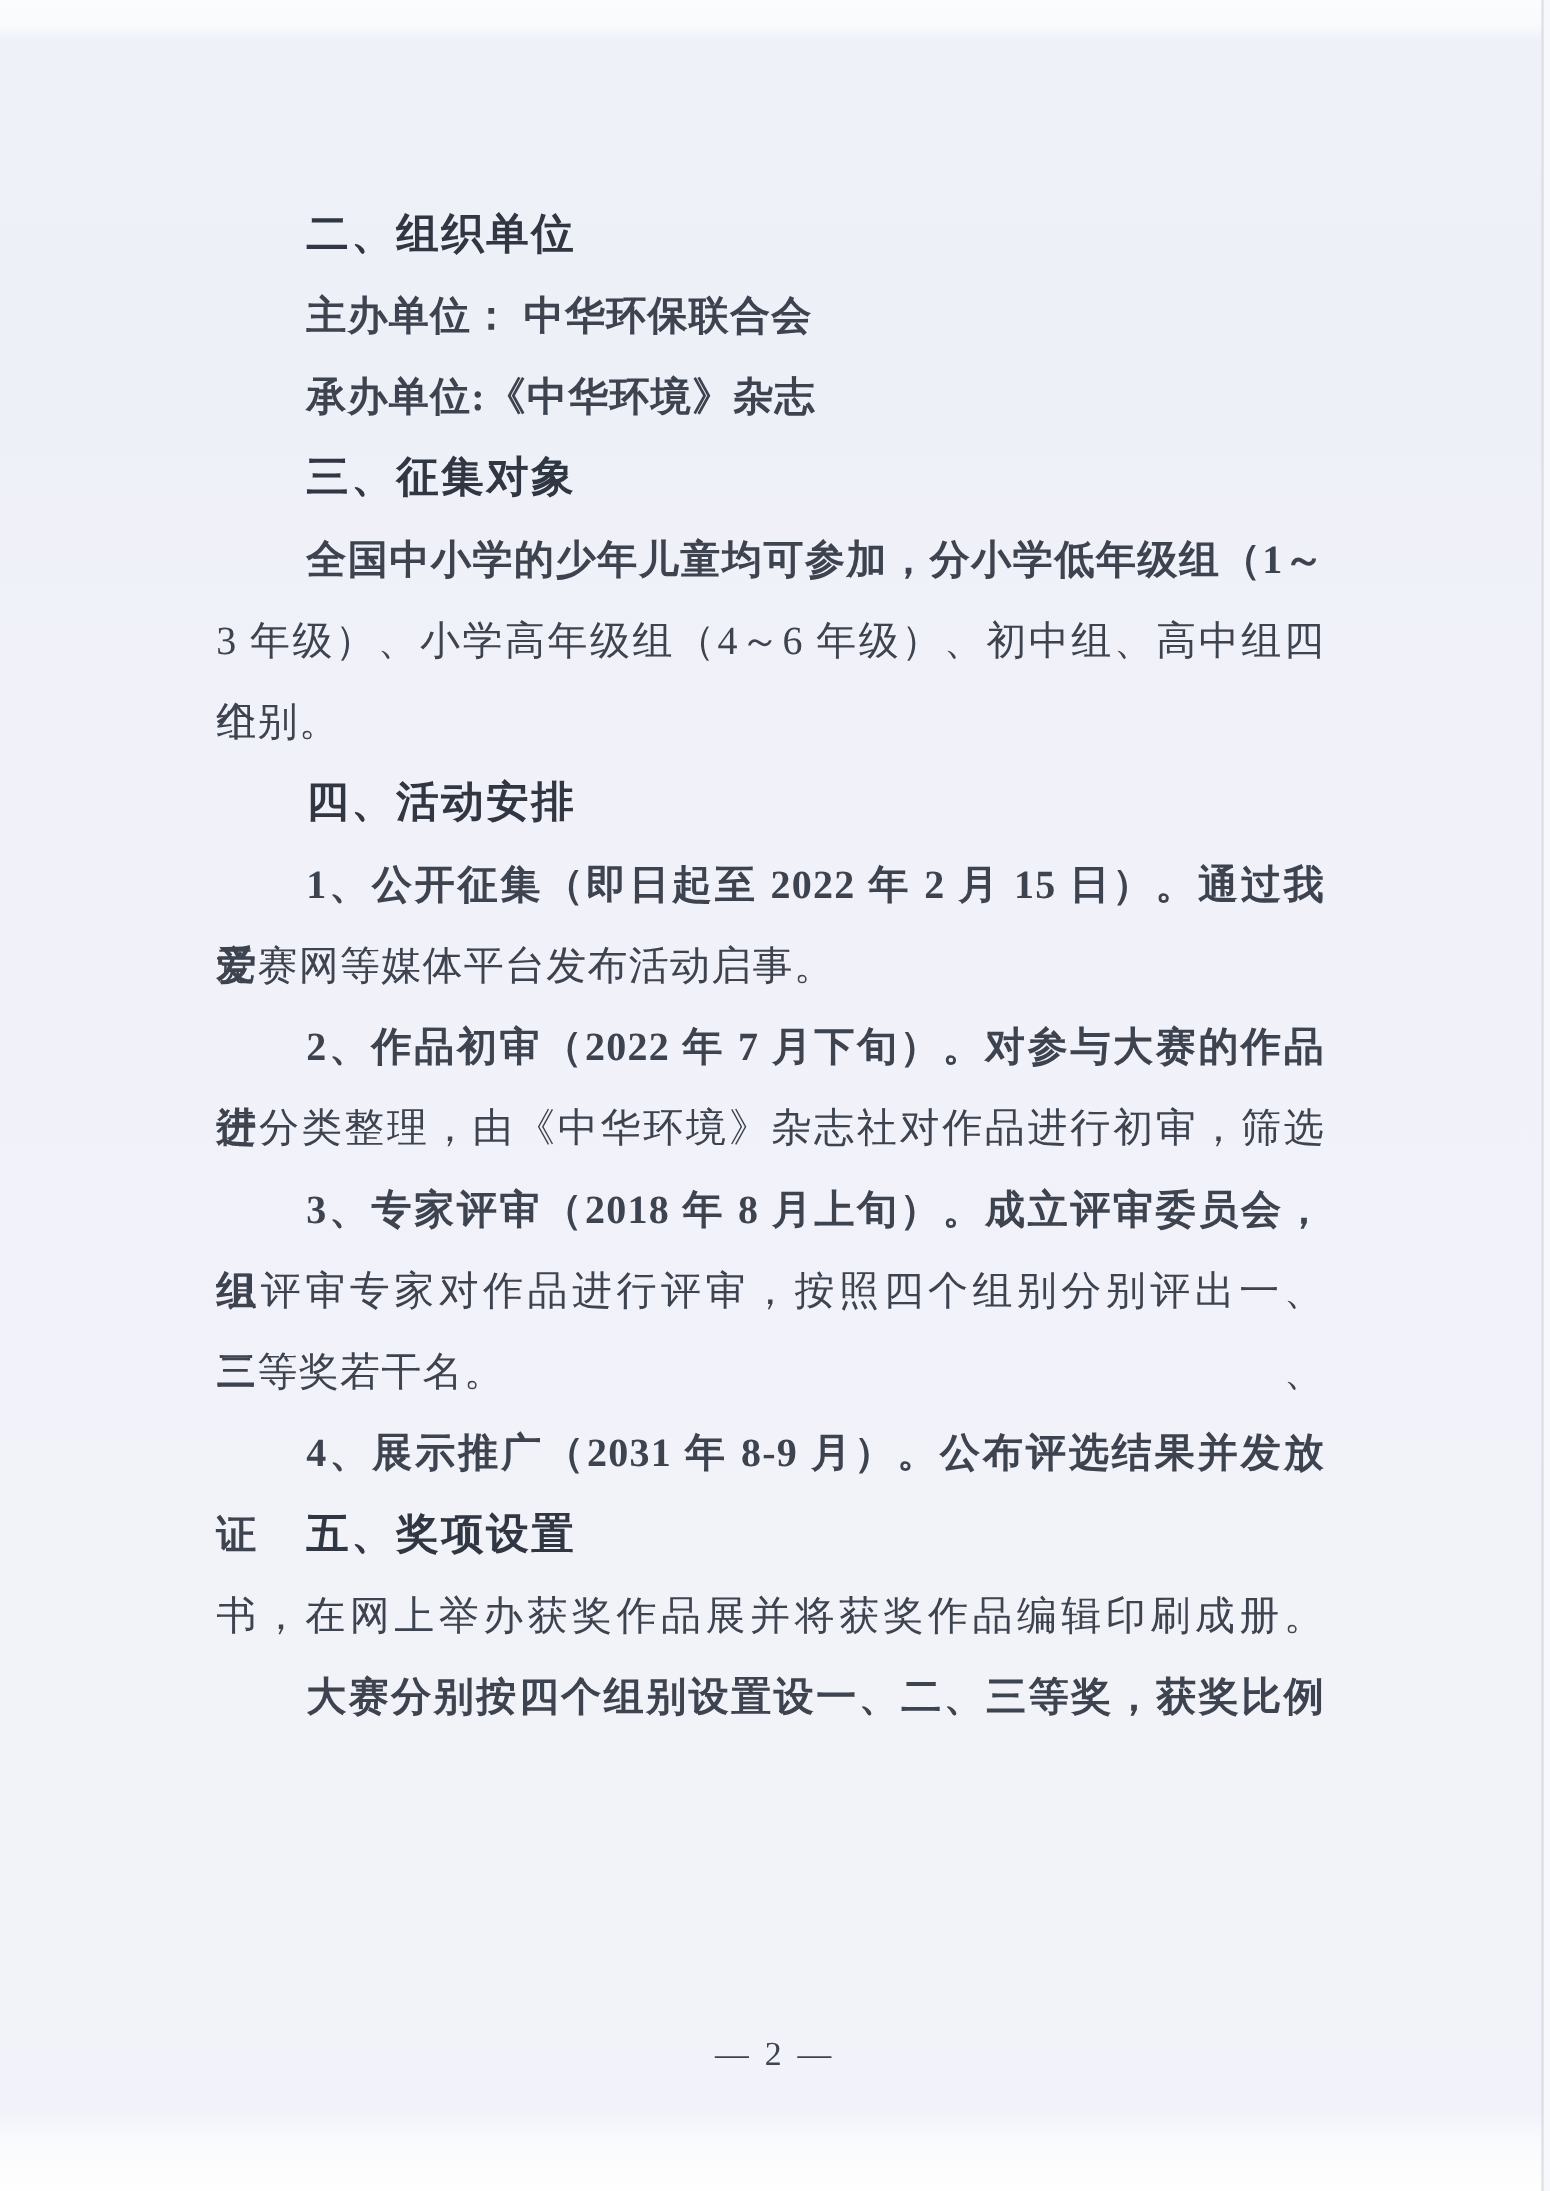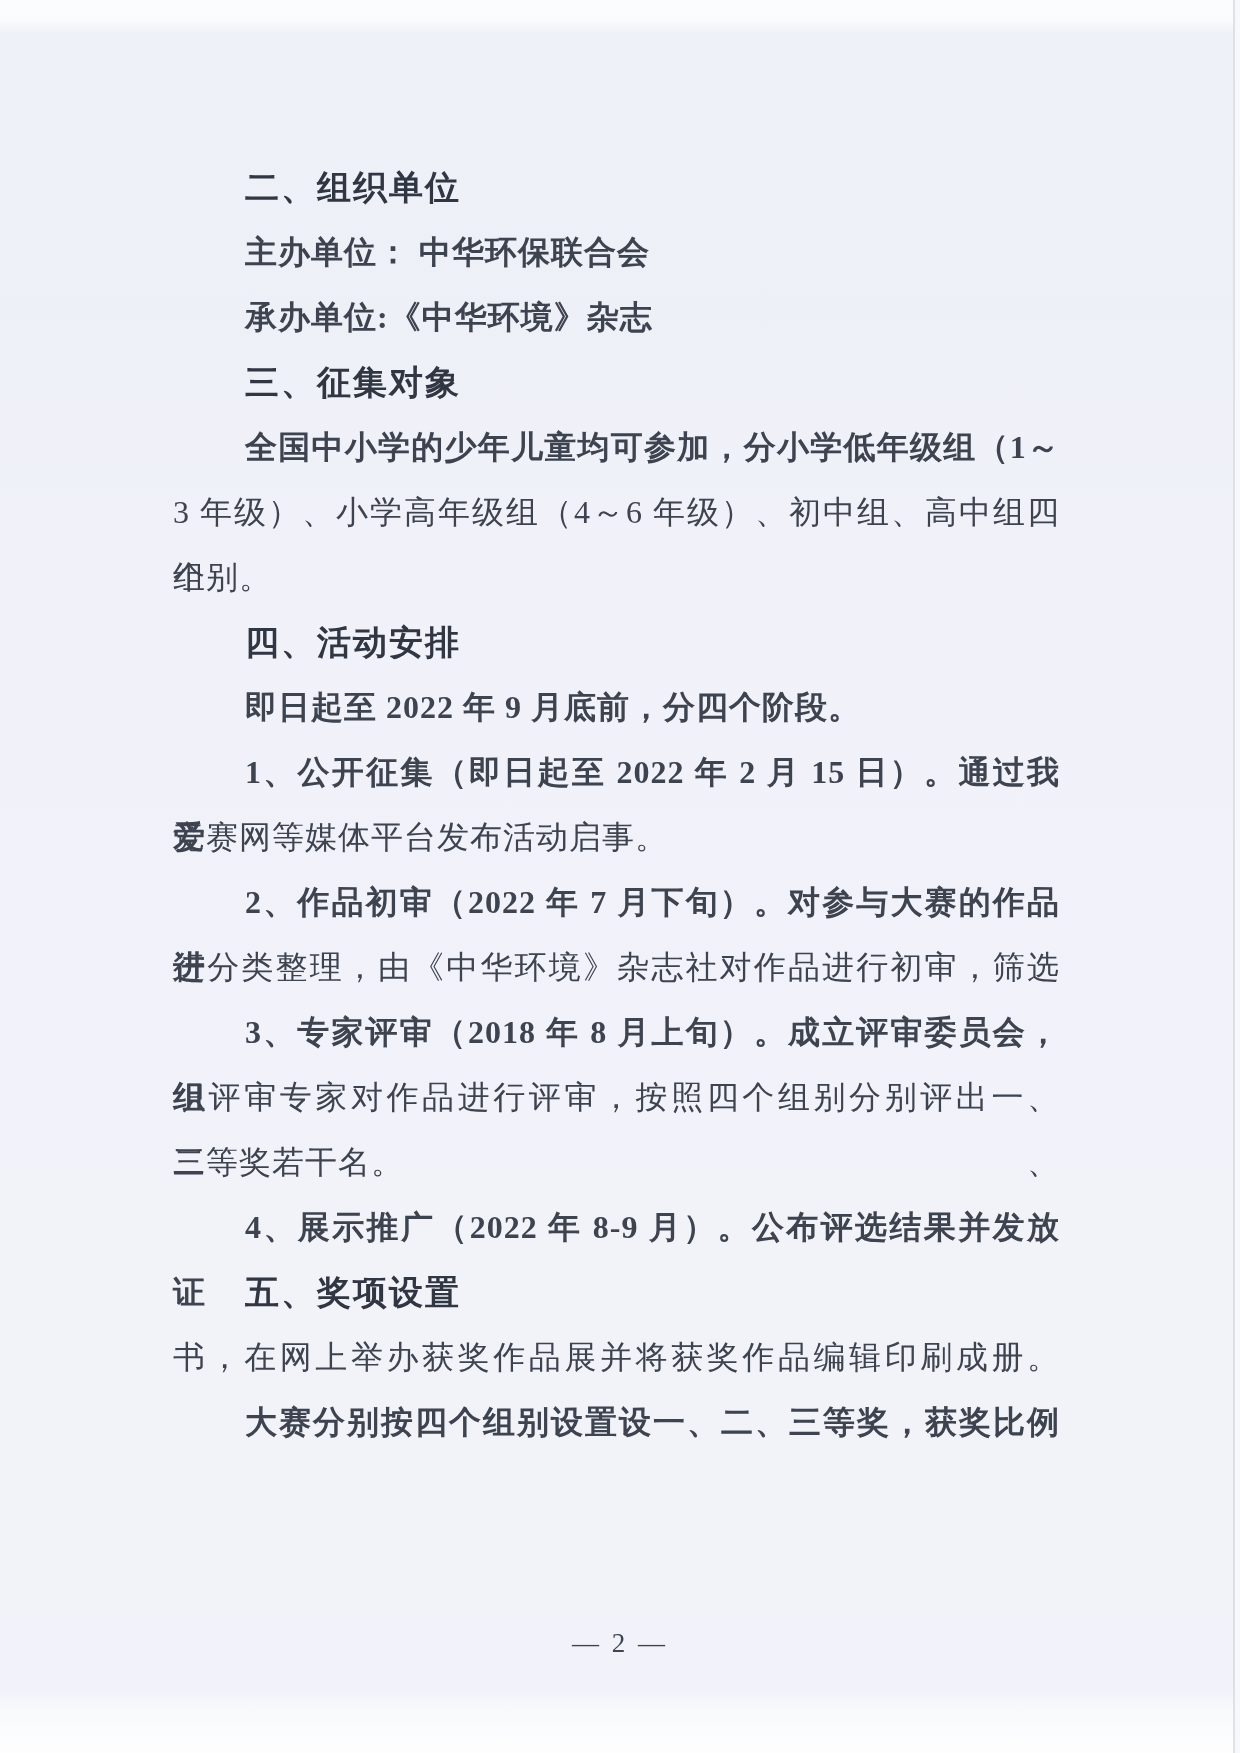--- a/index.html
+++ b/index.html
@@ -101,28 +101,27 @@
 
   <div class="text-block" id="doc-body">
       <div class="line heading indent">二、组织单位</div>
       <div class="line indent">主办单位： 中华环保联合会</div>
       <div class="line indent">承办单位:《中华环境》杂志</div>
       <div class="line heading indent">三、征集对象</div>
       <div class="line indent stretch">全国中小学的少年儿童均可参加，分小学低年级组（1～</div>
       <div class="line stretch">3 年级）、小学高年级组（4～6 年级）、初中组、高中组四个</div>
       <div class="line">组别。</div>
       <div class="line heading indent">四、活动安排</div>
-      <div class="line indent">即日起至 2022 年 9 月底前，分四个阶段。</div>
       <div class="line indent stretch">1、公开征集（即日起至 2022 年 2 月 15 日）。通过我爱</div>
       <div class="line">竞赛网等媒体平台发布活动启事。</div>
       <div class="line indent stretch">2、作品初审（2022 年 7 月下旬）。对参与大赛的作品进</div>
       <div class="line stretch">行分类整理，由《中华环境》杂志社对作品进行初审，筛选</div>
       <div class="line indent stretch">3、专家评审（2018 年 8 月上旬）。成立评审委员会，组</div>
       <div class="line stretch">织评审专家对作品进行评审，按照四个组别分别评出一、二、</div>
       <div class="line">三等奖若干名。</div>
-      <div class="line indent stretch">4、展示推广（2022 年 8-9 月）。公布评选结果并发放证</div>
+      <div class="line indent stretch">4、展示推广（2031 年 8-9 月）。公布评选结果并发放证</div>
       <div class="line heading indent">五、奖项设置</div>
       <div class="line stretch">书，在网上举办获奖作品展并将获奖作品编辑印刷成册。</div>
       <div class="line indent stretch">大赛分别按四个组别设置设一、二、三等奖，获奖比例</div>
     </div>
 
   <div class="page-footer">— 2 —</div>
 </div>
 
 </body></html>

